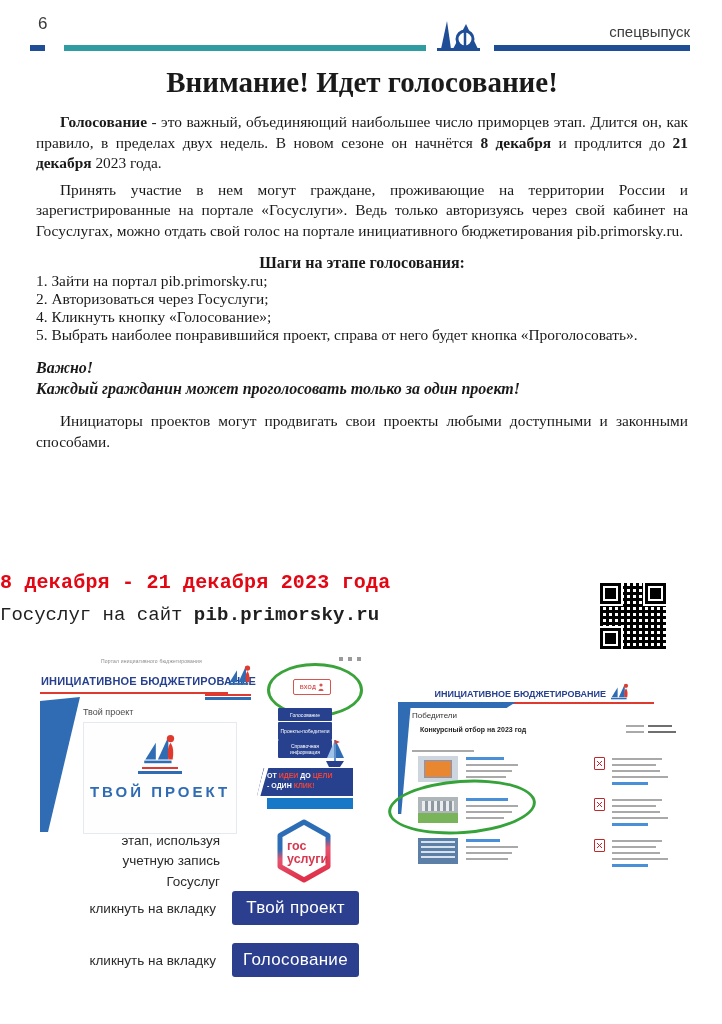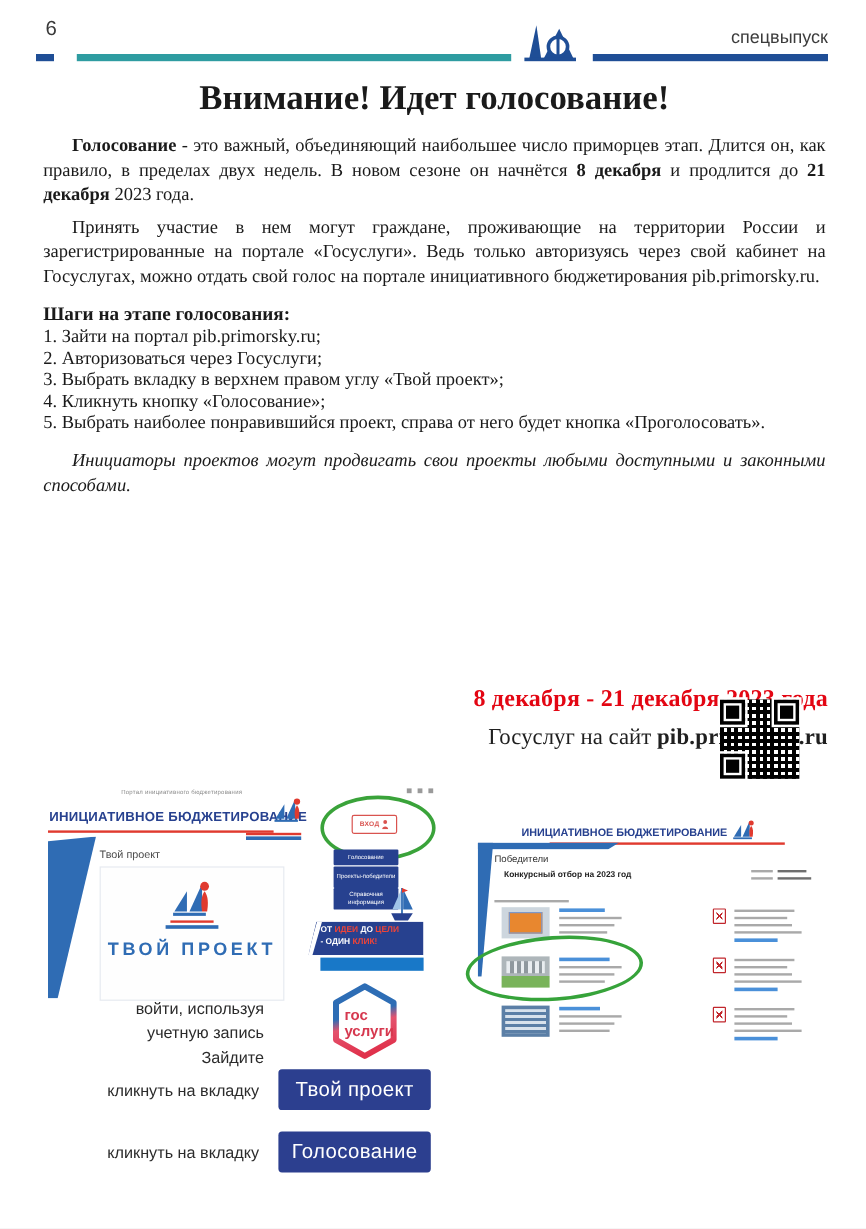--- a/index.html
+++ b/index.html
@@ -13,27 +13,27 @@
   .teal-rule{left:64px;top:45px;width:362px;height:6px;background:#2E9CA1;}
   .navy-rule{left:494px;top:45px;width:196px;height:6px;background:#1F4E96;}
   .edition{top:23px;right:32px;font-family:"Liberation Sans",sans-serif;font-size:15px;color:#3c3c3c;}
   .nlogo{left:432px;top:18px;width:52px;height:36px;}
 
   
   .article{left:36px;top:62px;width:652px;}
   .article h1{margin:4px 0 14px;font-size:29px;line-height:1.12;text-align:center;font-weight:bold;}
   .body-p{margin:0;font-size:15.4px;line-height:1.33;text-align:justify;}
   .ind{text-indent:24px;}
-  .mt6{margin-top:6px;} .mt12{margin-top:12px;font-style:italic;} .mt14{margin-top:14px;}
-  .steps-h{margin-top:13px;font-weight:bold;font-size:16px;}
+  .mt6{margin-top:6px;} .mt12{margin-top:12px;} .mt14{margin-top:14px;}
+  .steps-h{margin-top:13px;font-weight:bold;font-size:16px;text-align:center;}
   .step{font-size:15.4px;}
   .imp{font-weight:bold;font-style:italic;font-size:16px;line-height:1.28;}
 
   
-  .promo{left:0;top:571px;width:690px;text-align:right;font-family:Liberation Serif, serif;}
+  .promo{left:0;top:571px;width:690px;text-align:left;font-family:Liberation Mono, monospace;}
   .promo-dates{font-size:20px;font-weight:bold;color:#E30613;letter-spacing:.2px;}
   .promo-site{margin-top:10px;font-size:19px;color:#1f1f1f;}
   .promo-site b{letter-spacing:.2px;}
 
   
   .qr{left:600px;top:583px;width:66px;height:66px;background:
       repeating-linear-gradient(90deg,#000 0 3px,transparent 3px 6px),
       repeating-linear-gradient(0deg,#000 0 3px,#fff 3px 6px);}
   .qrf{position:absolute;width:15px;height:15px;border:3px solid #000;background:#fff;outline:2px solid #fff;}
   .qrf::after{content:"";position:absolute;inset:2px;background:#000;}
@@ -129,23 +129,24 @@
   <div class="abs navy-rule"></div>
   <div class="abs edition">спецвыпуск</div>
 
   <div class="abs article">
     <h1>Внимание! Идет голосование!</h1>
     <p class="body-p ind"><b>Голосование</b><span> - это важный, объединяющий наибольшее число приморцев этап. Длится он, как правило, в пределах двух недель. В новом сезоне он начнётся </span><b>8 декабря</b><span> и продлится до </span><b>21 декабря</b><span> 2023 года.</span></p>
     <p class="body-p ind mt6">Принять участие в нем могут граждане, проживающие на территории России и зарегистрированные на портале «Госуслуги». Ведь только авторизуясь через свой кабинет на Госуслугах, можно отдать свой голос на портале инициативного бюджетирования pib.primorsky.ru.</p>
     <div class="steps-h">Шаги на этапе голосования:</div>
     <div class="step">1. Зайти на портал pib.primorsky.ru;</div>
     <div class="step">2. Авторизоваться через Госуслуги;</div>
-    <div class="step">3. Выбрать вкладку в верхнем правом углу «Твой проект»;</div>
     <div class="step">4. Кликнуть кнопку «Голосование»;</div>
     <div class="step">5. Выбрать наиболее понравившийся проект, справа от него будет кнопка «Проголосовать».</div>
+    <div class="imp mt14">Важно!</div>
+    <div class="imp">Каждый гражданин может проголосовать только за один проект!</div>
     <p class="body-p ind mt12">Инициаторы проектов могут продвигать свои проекты любыми доступными и законными способами.</p>
   </div>
 
   <div class="abs promo">
     <div class="promo-dates">8 декабря - 21 декабря 2023 года</div>
     <div class="promo-site"><span>Госуслуг на сайт </span><b>pib.primorsky.ru</b></div>
   </div>
 
   <div class="abs qr">
     <div class="qrf tl"></div>
@@ -266,21 +267,21 @@
       <div class="sk" style="left:68px;top:178px;width:42px;"></div>
       <div class="emb" style="left:196px;top:159px;"></div>
       <div class="sk" style="left:214px;top:160px;width:50px;"></div>
       <div class="sk" style="left:214px;top:166px;width:44px;"></div>
       <div class="sk" style="left:214px;top:172px;width:48px;"></div>
       <div class="sk" style="left:214px;top:178px;width:56px;"></div>
       <div class="sk bl" style="left:214px;top:184px;width:36px;"></div>
     </div>
   </div>
 
-  <div class="hint hint1">войти, используя учетную запись Зайдите</div>
+  <div class="hint hint1">этап, используя учетную запись Госуслуг</div>
 
   <svg class="abs gosu" viewBox="0 0 60 64">
     <defs>
       <linearGradient id="gghex" x1="0.2" y1="0" x2="0.4" y2="1">
         <stop offset="0.42" stop-color="#2D6DB5"></stop>
         <stop offset="0.58" stop-color="#E4536E"></stop>
         <stop offset="1" stop-color="#E0314B"></stop>
       </linearGradient>
     </defs>
     <path d="M30 3 L54 16.5 V47.5 L30 61 L6 47.5 V16.5 Z" fill="#fff" stroke="url(#gghex)" stroke-width="5" stroke-linejoin="round"></path>

